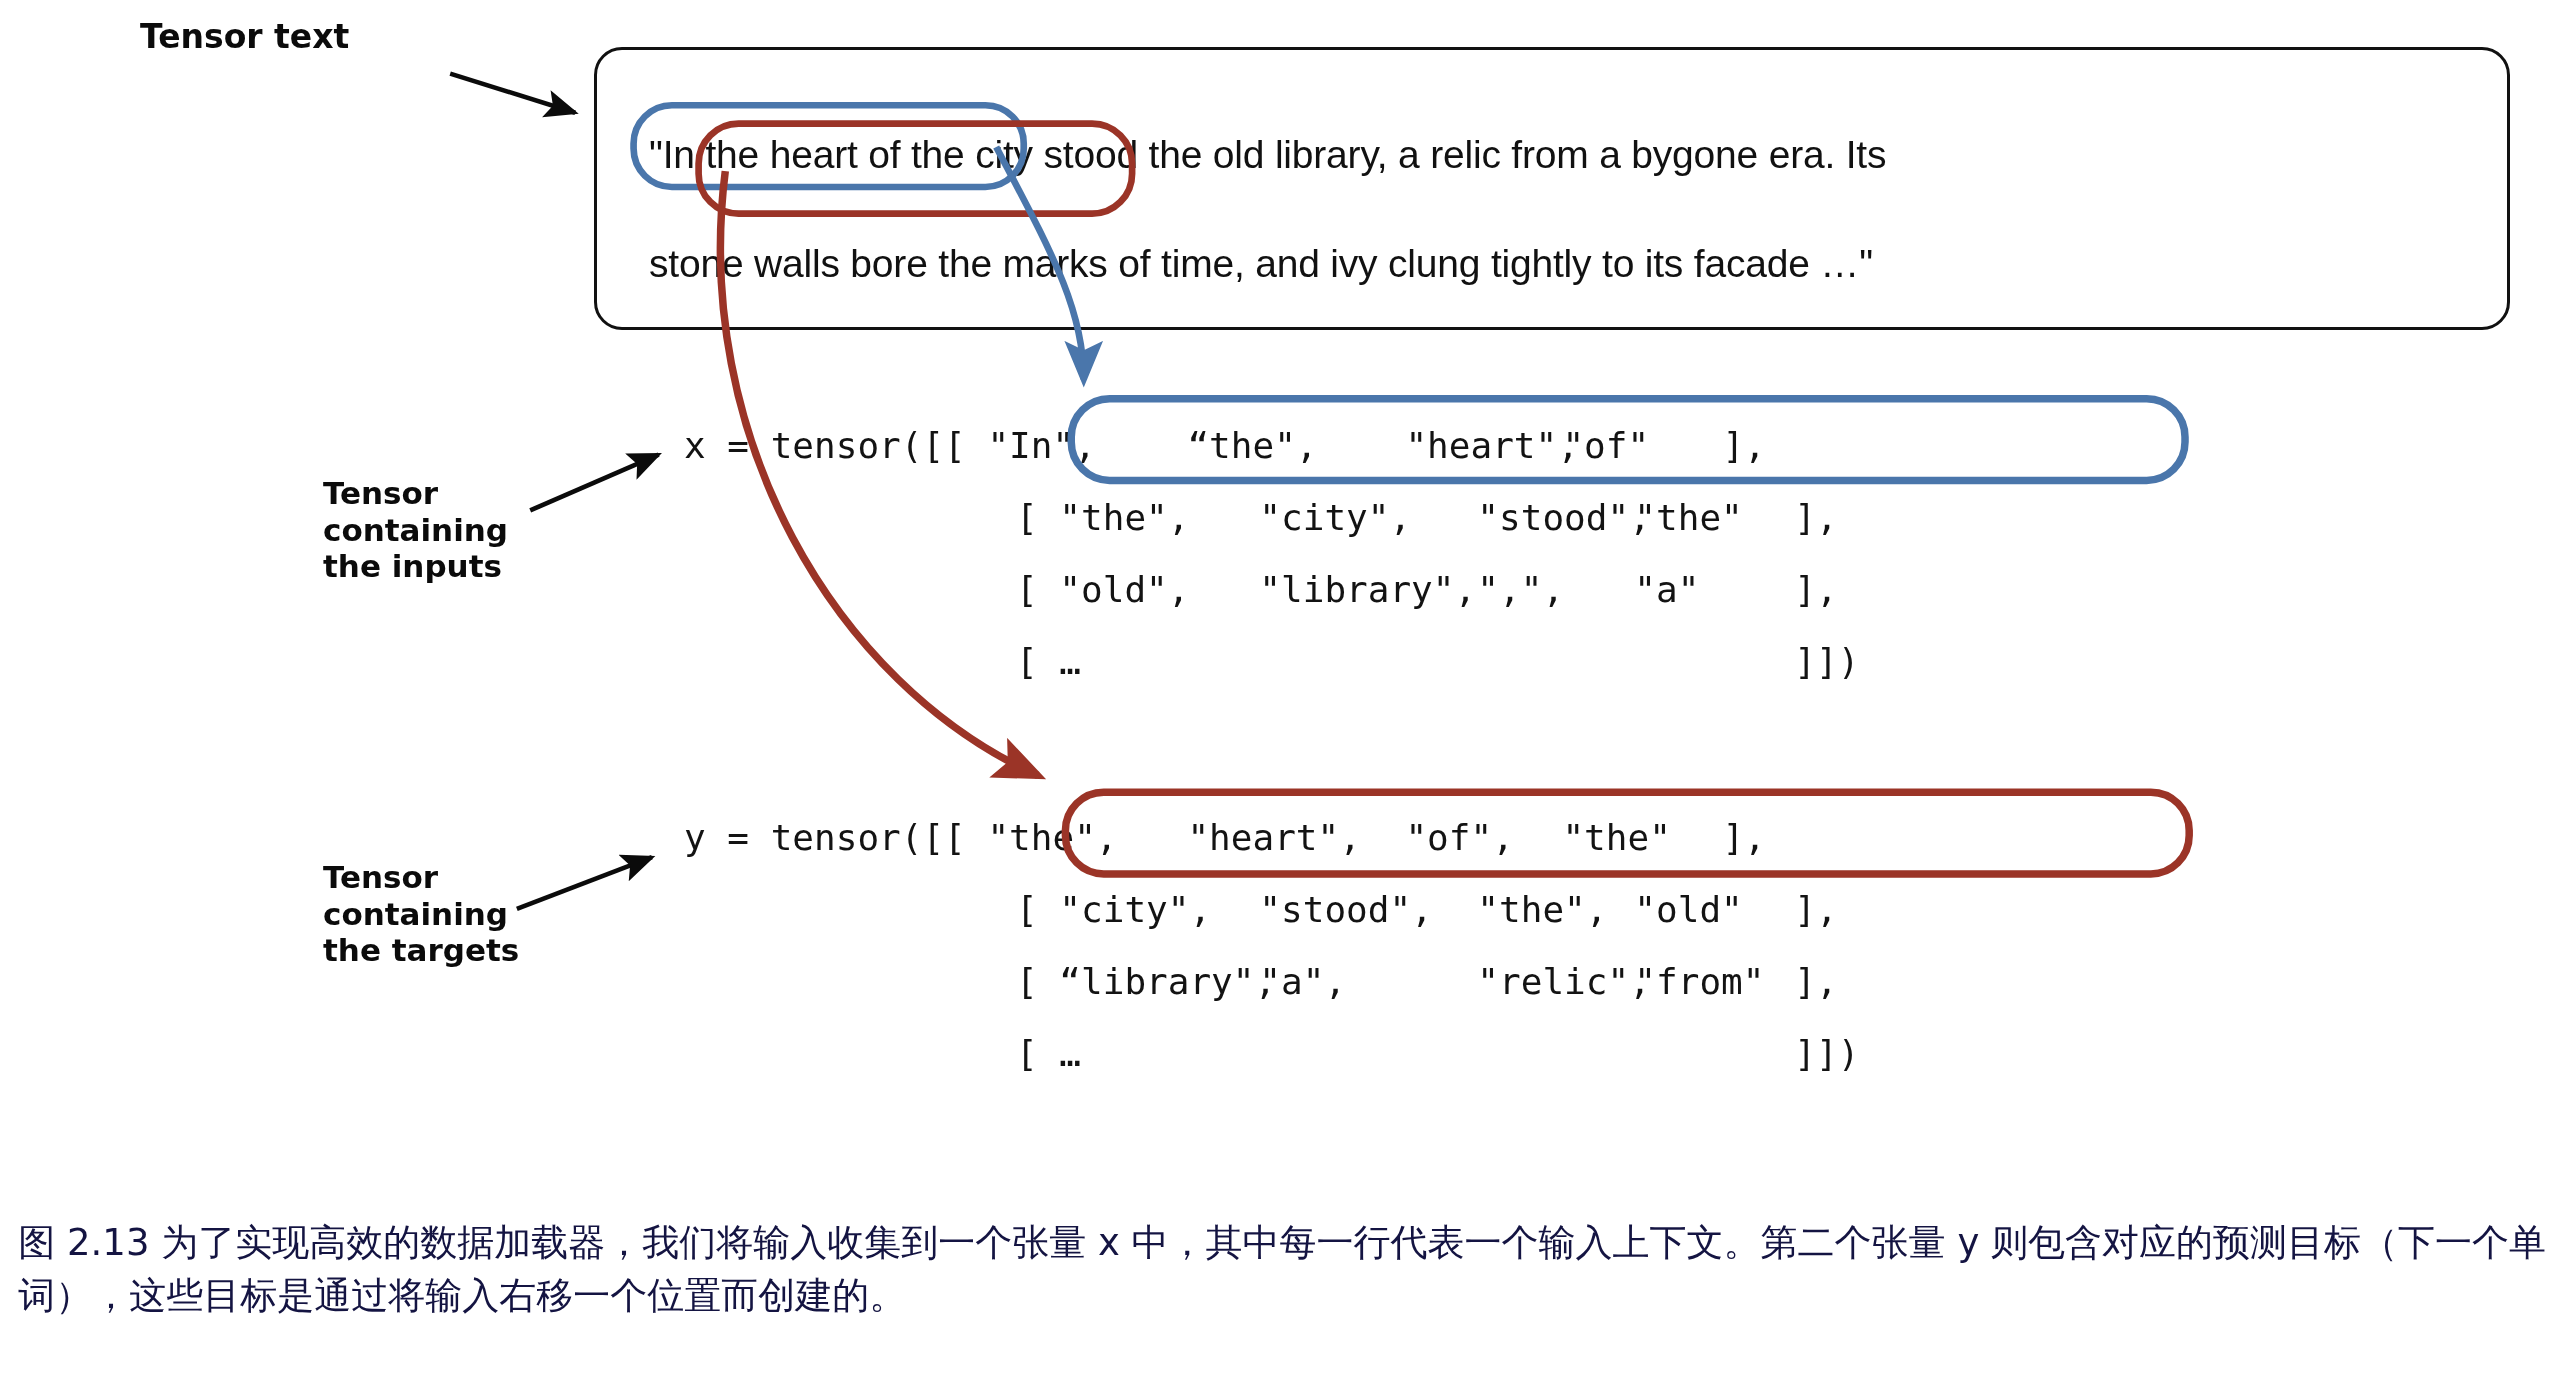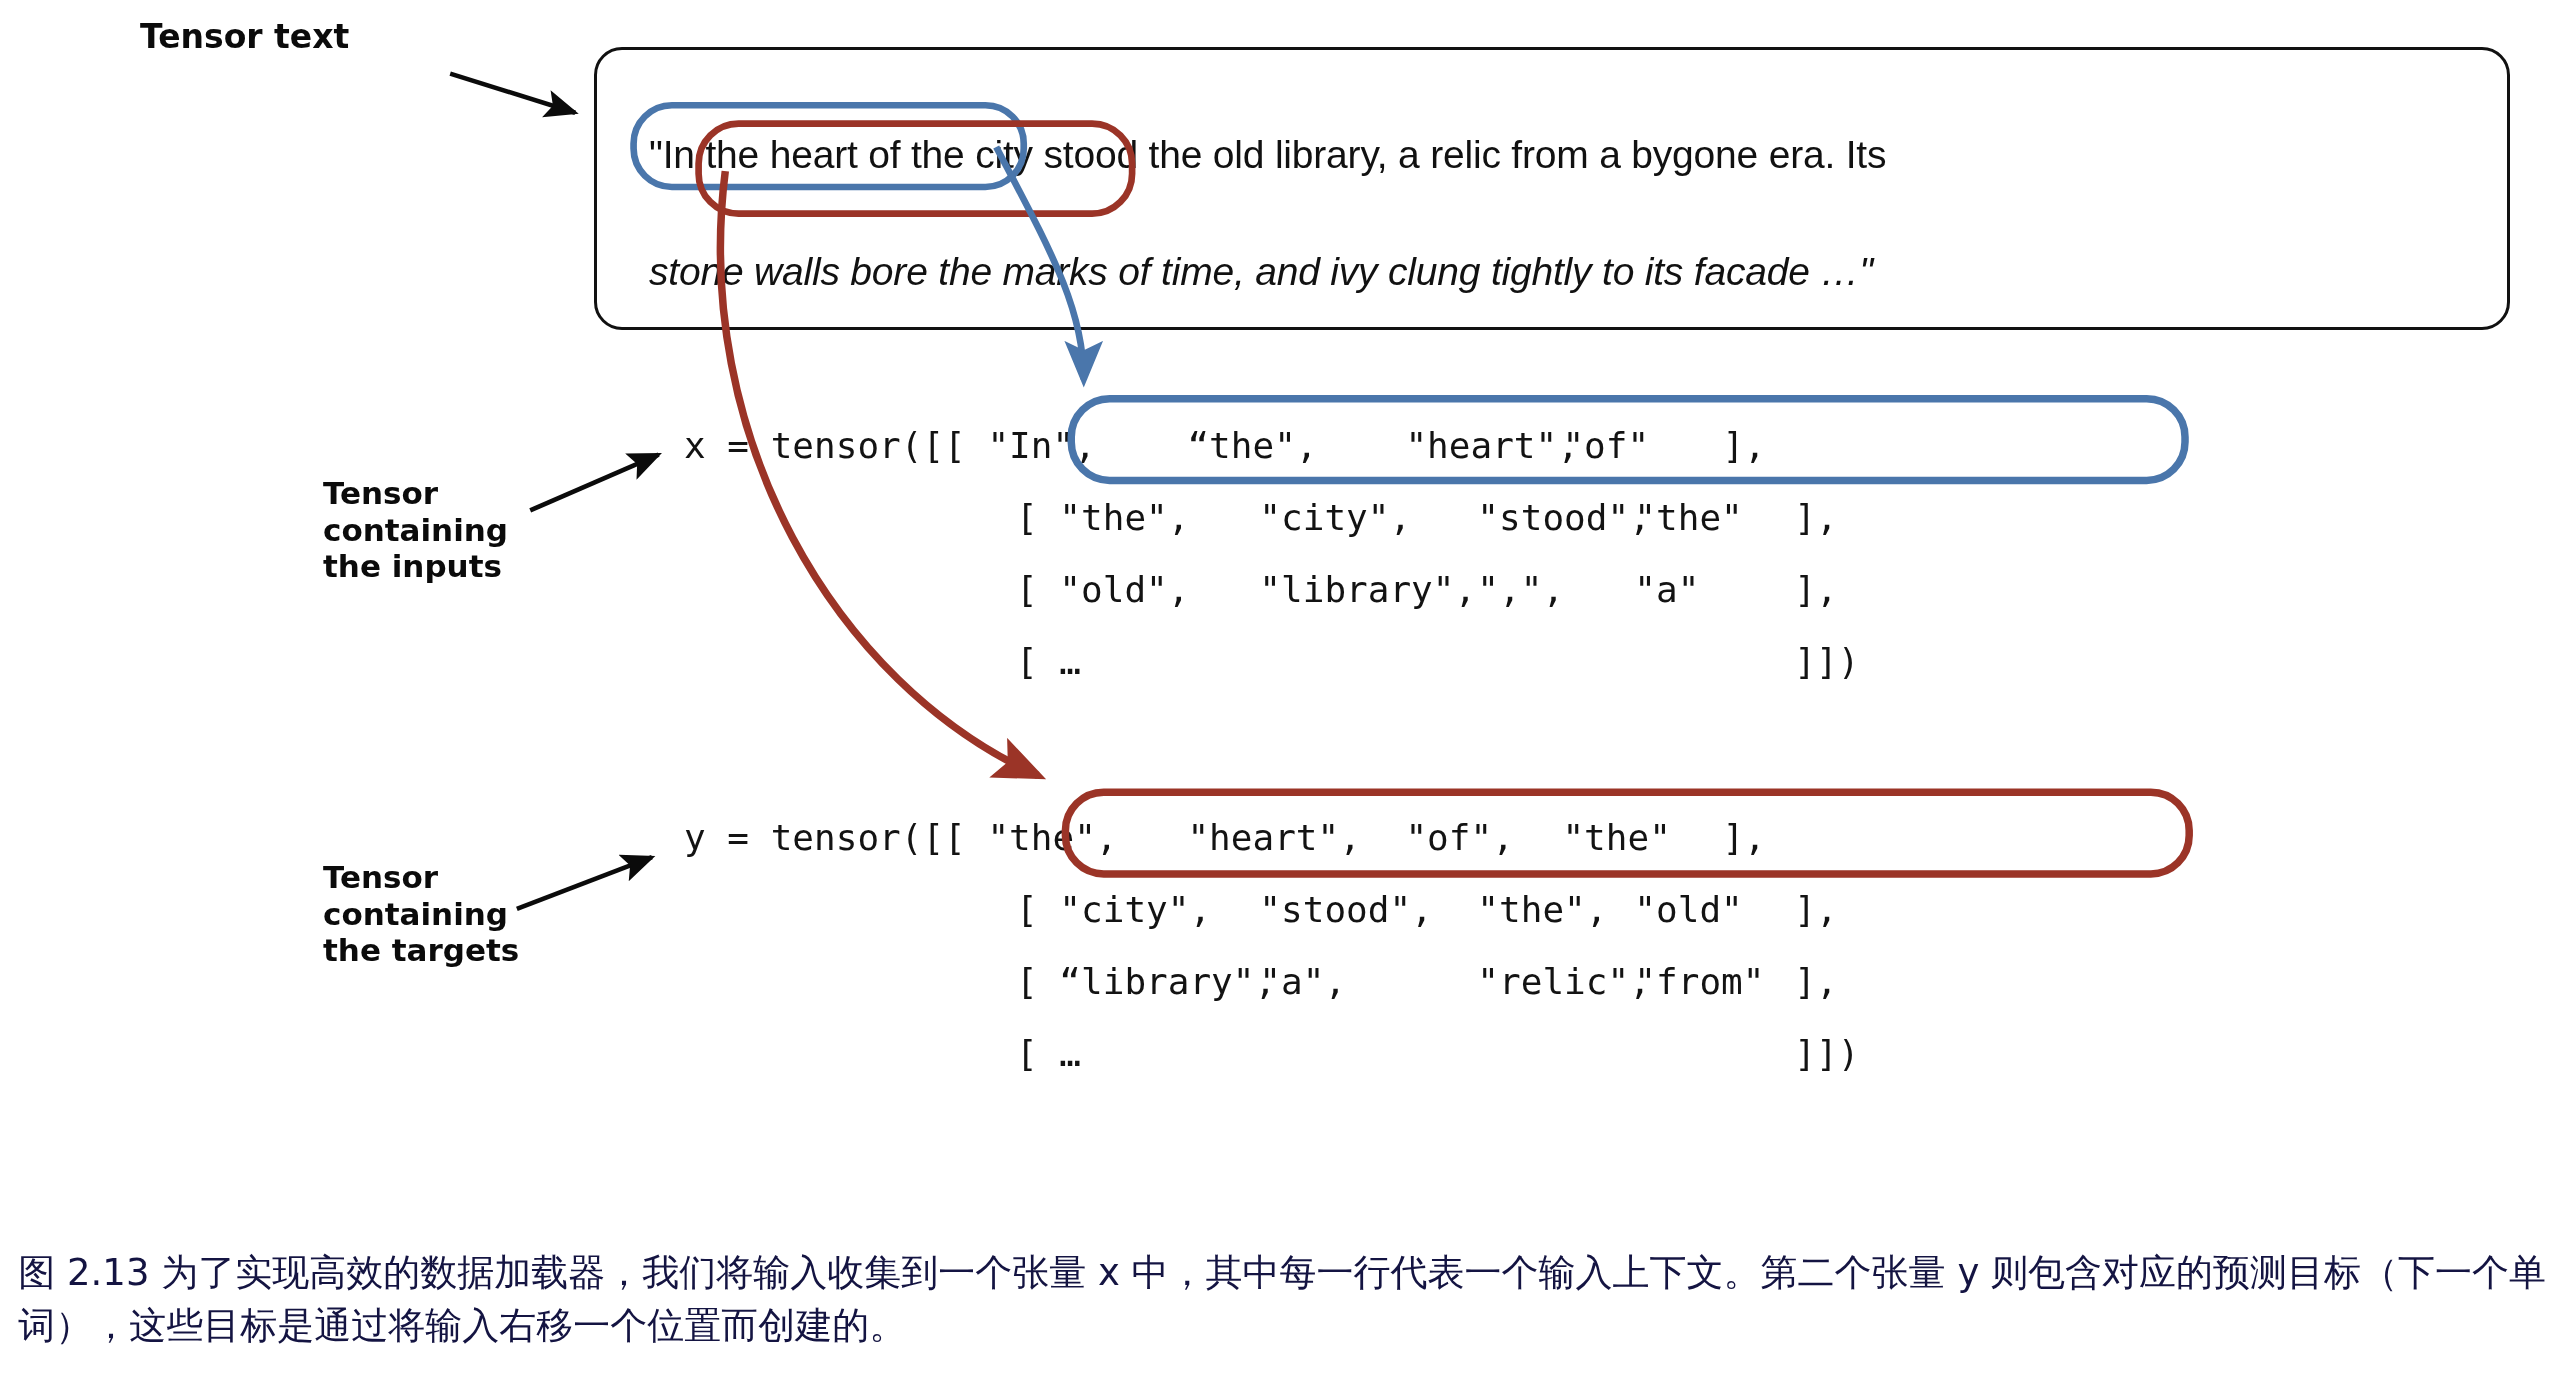--- a/index.html
+++ b/index.html
@@ -38,21 +38,21 @@
     position: absolute;
     left: 52px;
     font-family: "Liberation Sans", sans-serif;
     font-size: 39px;
     font-weight: 400;
     color: #111111;
     white-space: pre;
     letter-spacing: -0.2px;
   }
   .sample-line.l1 { top: 83px; }
-  .sample-line.l2 { top: 200px; font-style: italic; }
+  .sample-line.l2 { top: 192px; }
 
   
   .callout {
     position: absolute;
     font-family: "DejaVu Sans", sans-serif;
     font-weight: bold;
     color: #0b0b0b;
     font-size: 31px;
     line-height: 1.18;
     z-index: 3;
@@ -82,21 +82,21 @@
 
   
   .c0 { width: 200px; }
   .c1 { width: 218px; }
   .c2 { width: 157px; }
   .c3 { width: 123px; }
 
   
   #caption {
     position: absolute;
-    left: 18.3px; top: 1246px;
+    left: 18.3px; top: 1216px;
     width: 2534px;
     font-family: "DejaVu Sans", sans-serif;
     font-size: 37px;
     line-height: 1.44;
     color: #141442;
     z-index: 3;
   }
 </style>
 </head>
 <body>

